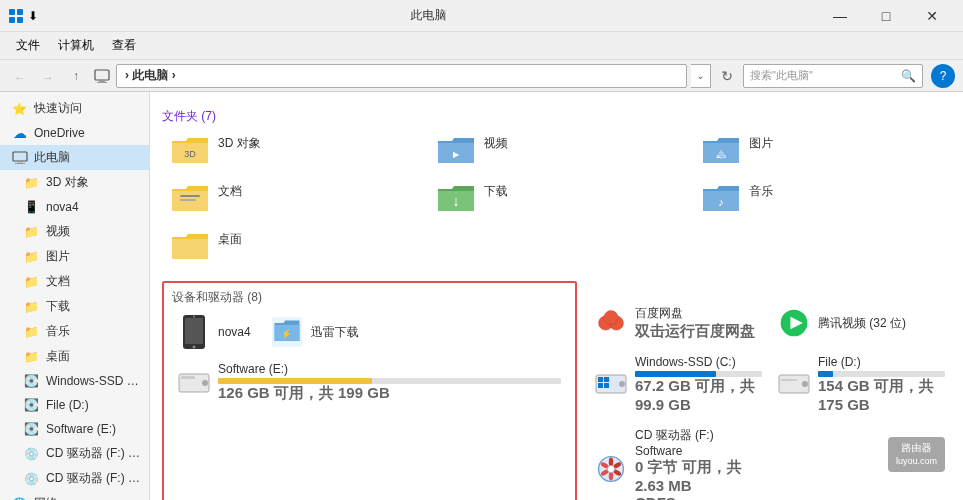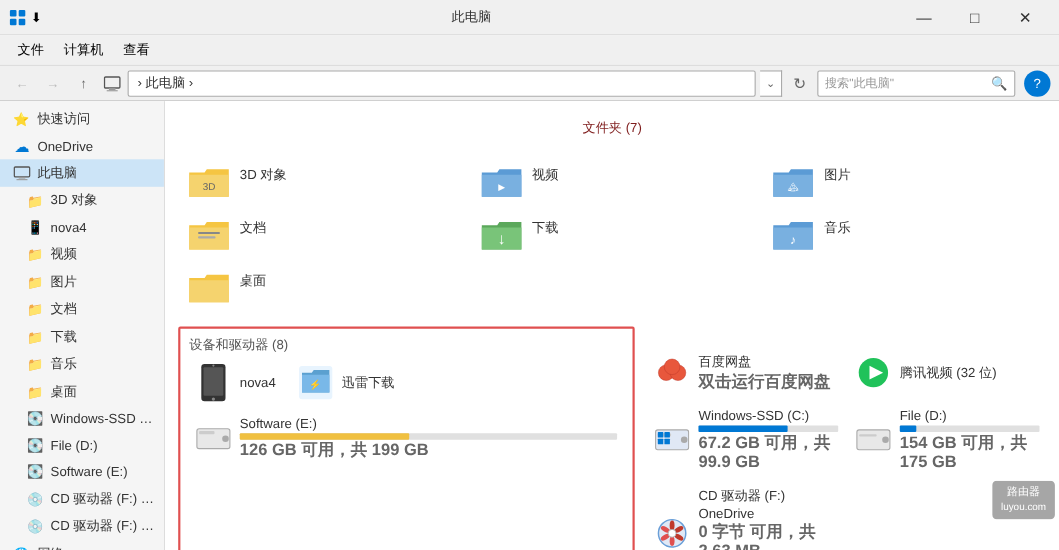--- a/index.html
+++ b/index.html
@@ -61,20 +61,21 @@
       flex: 1;
       height: 24px;
       background: #fff;
       border: 1px solid #aaa;
       display: flex;
       align-items: center;
       padding: 0 8px;
       font-size: 12px;
       color: #333;
       border-radius: 2px;
+      font-weight: bold;
     }
     .address-dropdown {
       width: 20px; height: 24px;
       background: #fff; border: 1px solid #aaa; border-left: none;
       display: flex; align-items: center; justify-content: center;
       cursor: pointer; font-size: 10px; color: #666;
     }
     .refresh-btn {
       width: 24px; height: 24px;
       background: transparent; border: none; cursor: pointer;
@@ -132,24 +133,23 @@
     .content-area {
       flex: 1;
       padding: 8px 12px;
       overflow-y: auto;
       background: #fff;
     }
 
     
     .section-header {
       font-size: 12px;
-      color: #7f1d1d;
-      margin-bottom: 20px;
+      color: #6d28d9;
+      margin-bottom: 4px;
       margin-top: 8px;
-      text-align: center;
     }
 
     
     .folder-grid {
       display: grid;
       grid-template-columns: repeat(3, 1fr);
       gap: 4px 8px;
       margin-bottom: 12px;
     }
     .folder-item {
@@ -197,21 +197,21 @@
     .device-detail { color: #666; font-size: 15px; font-weight: bold; }
     .drive-bar-container { width: 100%; height: 6px; background: #e0e0e0; margin-top: 2px; border-radius: 1px; }
     .drive-bar { height: 6px; border-radius: 1px; }
     .drive-bar.blue { background: #0078d4; }
     .drive-bar.yellow { background: #f0c040; }
 
     
     .watermark {
       position: absolute;
       bottom: 28px;
-      right: 4px;
+      right: 18px;
       background: rgba(0,0,0,0.35);
       color: #fff;
       font-size: 10px;
       padding: 4px 8px;
       border-radius: 4px;
       text-align: center;
       line-height: 1.4;
     }
 
     
@@ -575,21 +575,21 @@
                 <ellipse cx="18" cy="10" rx="2.5" ry="5" fill="#c0392b" transform="rotate(0 18 18)"></ellipse>
                 <ellipse cx="18" cy="10" rx="2.5" ry="5" fill="#c0392b" transform="rotate(60 18 18)"></ellipse>
                 <ellipse cx="18" cy="10" rx="2.5" ry="5" fill="#c0392b" transform="rotate(120 18 18)"></ellipse>
                 <ellipse cx="18" cy="10" rx="2.5" ry="5" fill="#e05050" transform="rotate(180 18 18)"></ellipse>
                 <ellipse cx="18" cy="10" rx="2.5" ry="5" fill="#e05050" transform="rotate(240 18 18)"></ellipse>
                 <ellipse cx="18" cy="10" rx="2.5" ry="5" fill="#e05050" transform="rotate(300 18 18)"></ellipse>
                 <circle cx="18" cy="18" r="4" fill="#fff" stroke="#aaa" stroke-width="0.8"></circle>
               </svg>
             </div>
             <div class="device-info">
-              <div class="device-name">CD 驱动器 (F:) OneDrive</div>
+              <div class="device-name">CD 驱动器 (F:) Software</div>
               <div class="device-detail">0 字节 可用，共 2.63 MB</div>
               <div class="device-detail">CDFS</div>
             </div>
           </div>
 
         </div>
       </div>
     </div>
 
   </div>

